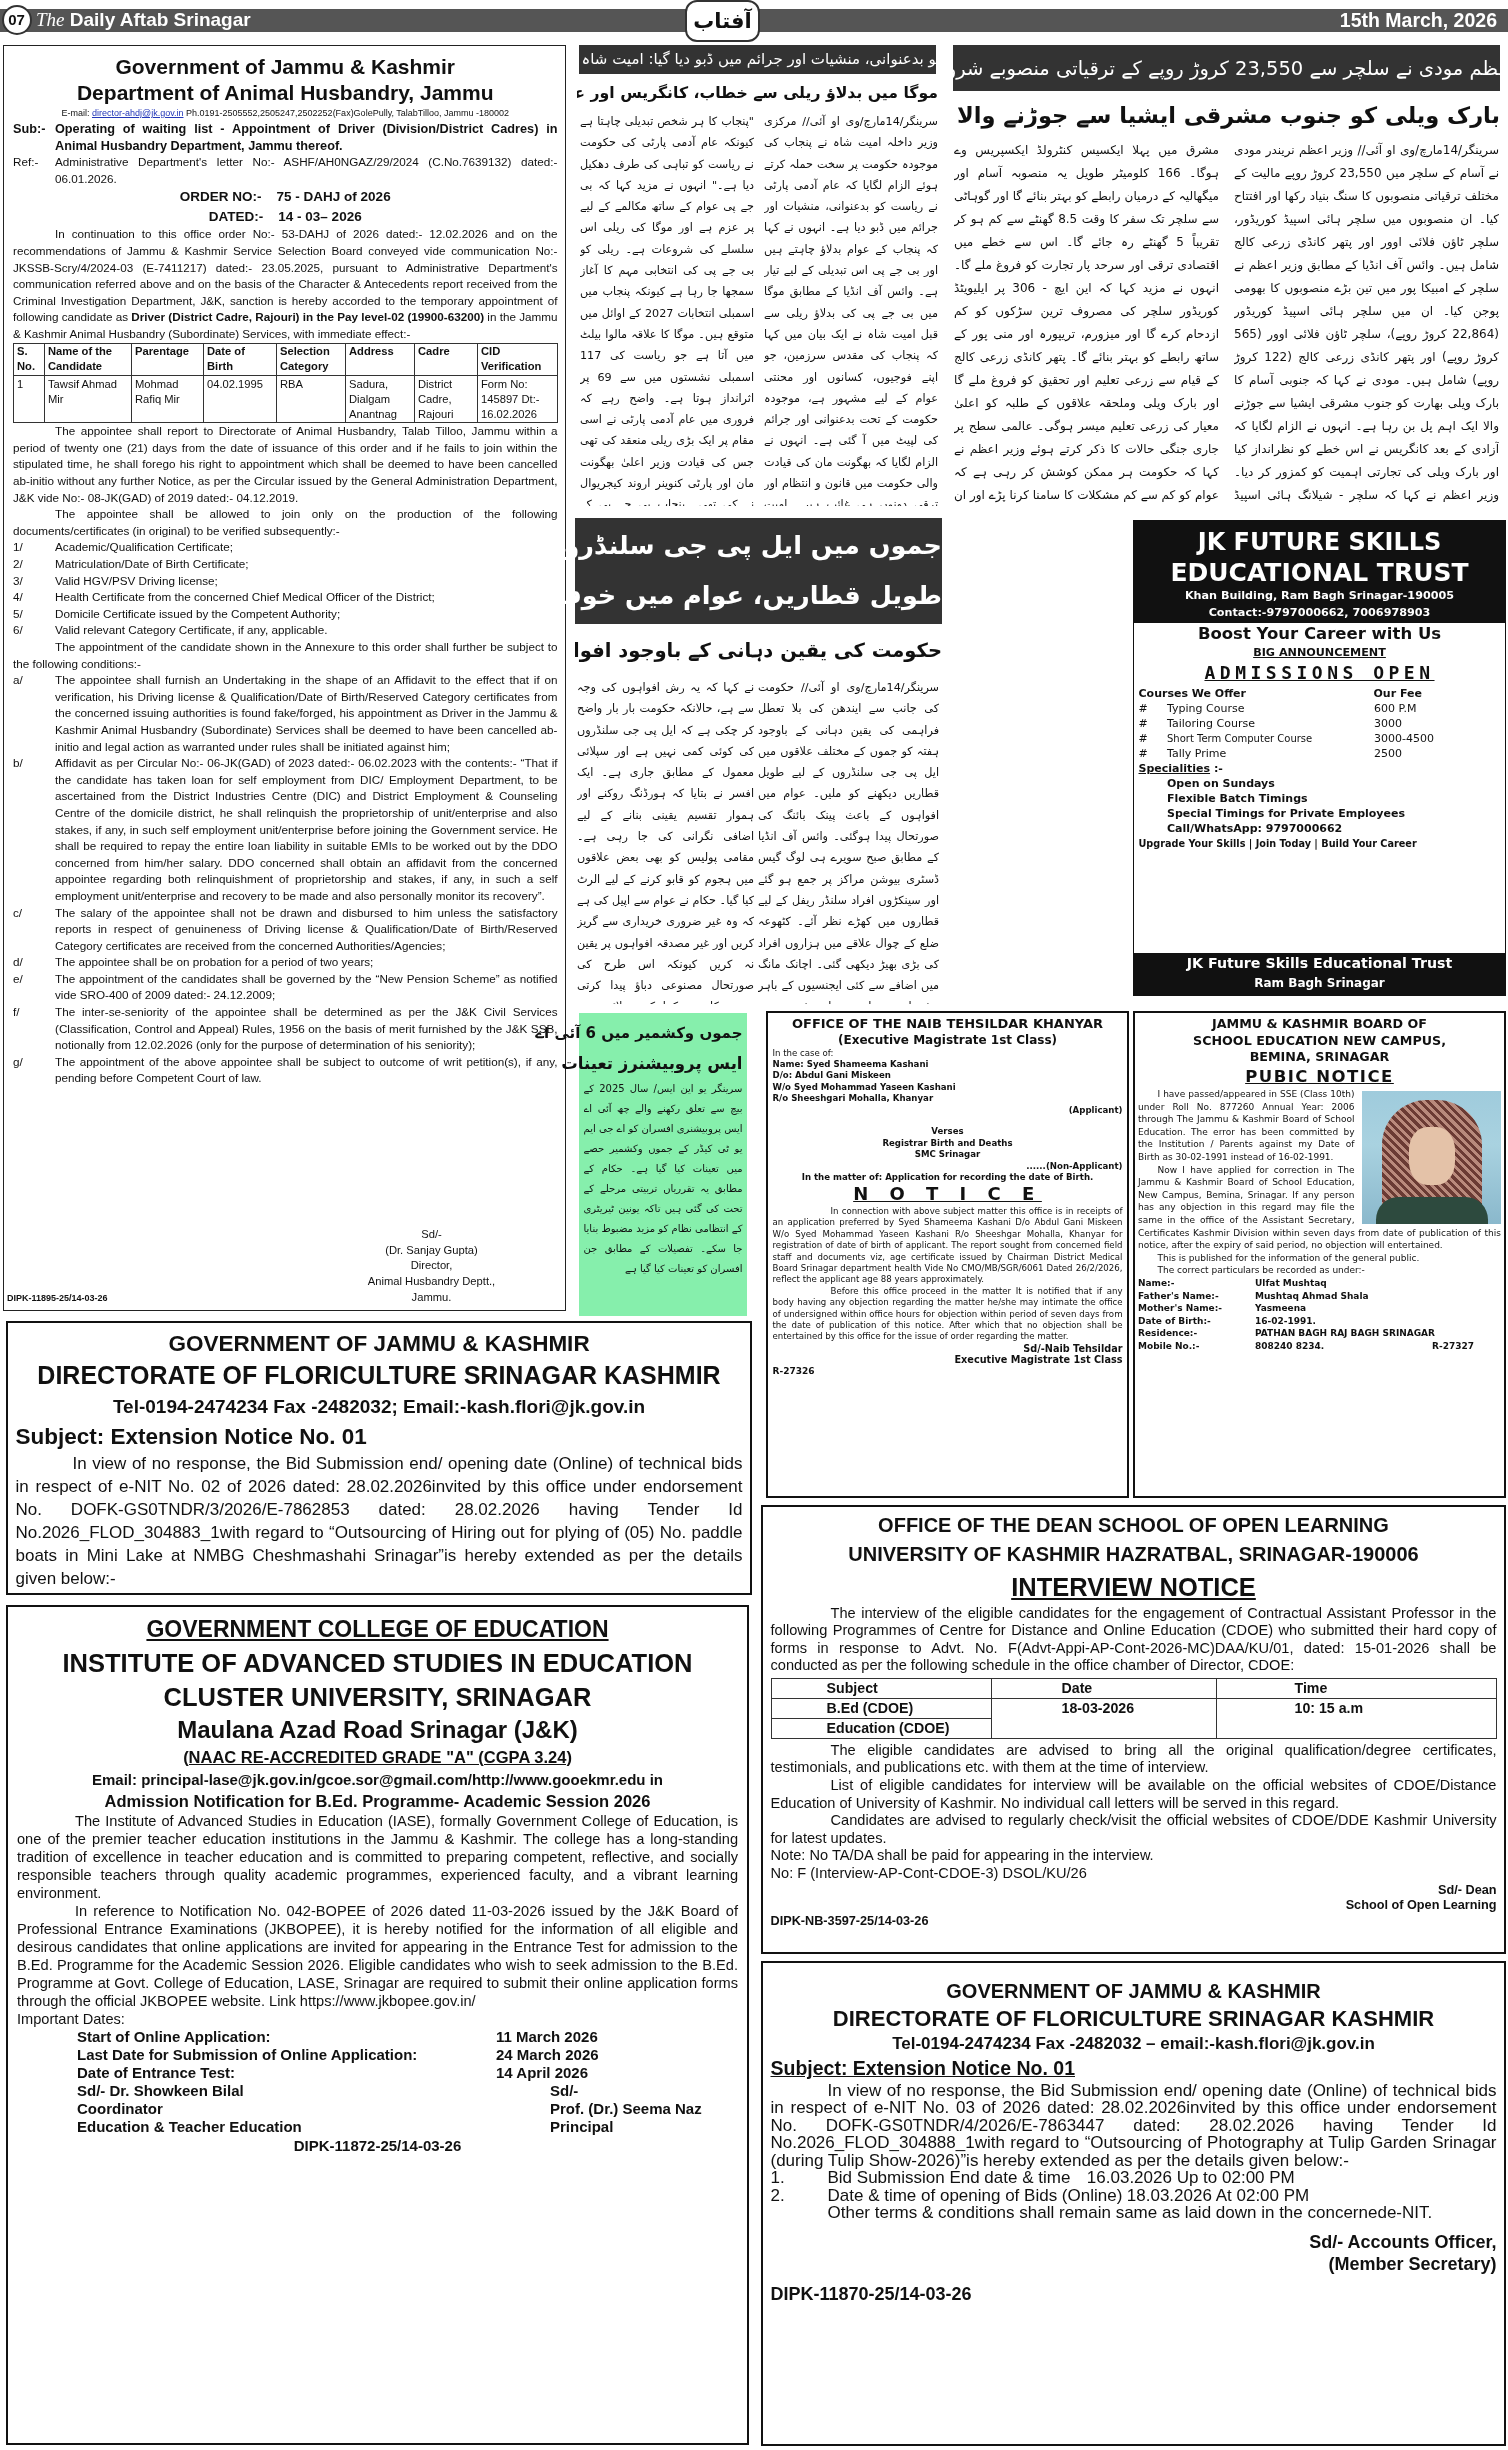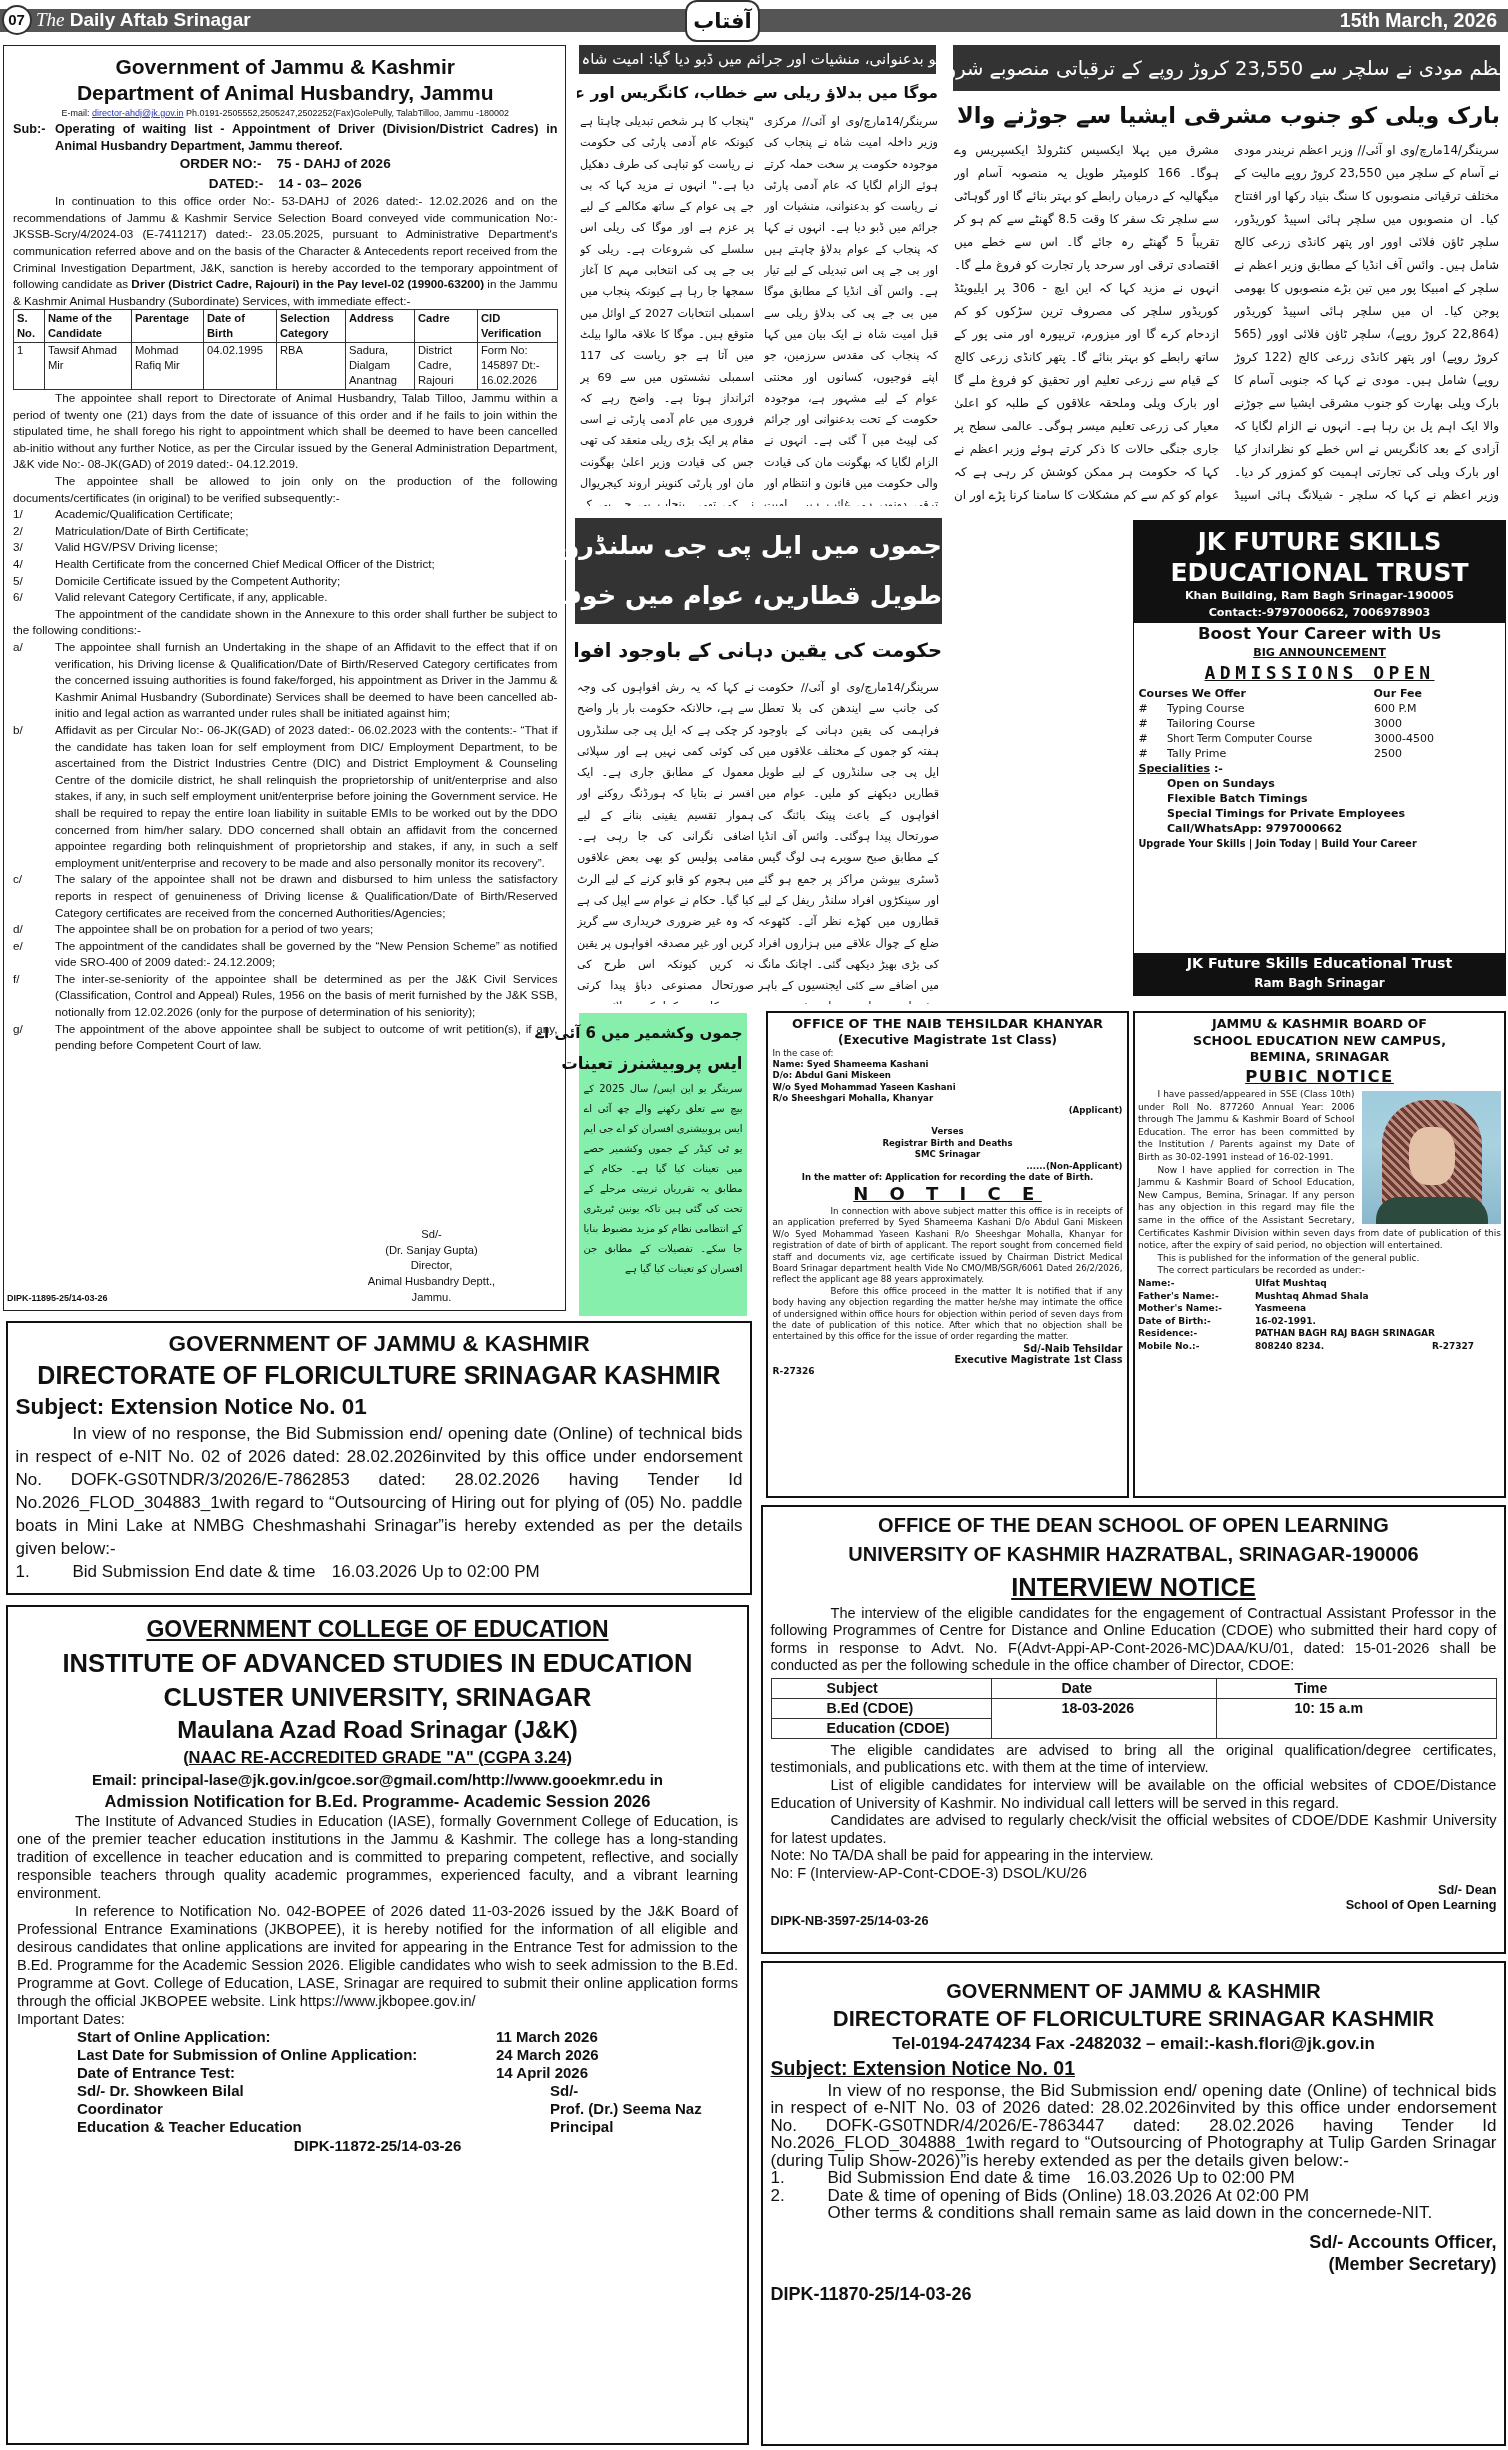--- a/index.html
+++ b/index.html
@@ -63,20 +63,24 @@
 
 <div class="box ah" style="left:3px; top:45px; width:563px; height:1266px; padding:4.5px 7.5px 4.5px 9px;">
   <div class="center bold" style="font-size:21px; line-height:25.5px; margin-top:3px;">Government of Jammu &amp; Kashmir</div>
   <div class="center bold" style="font-size:21px; line-height:27px;">Department of Animal Husbandry, Jammu</div>
   <div class="center" style="font-size:9px; line-height:15px;">
     <span>E-mail: </span><a style="color:#2236b8; text-decoration:underline;">director-ahdj@jk.gov.in</a><span> Ph.0191-2505552,2505247,2502252(Fax)GolePully, TalabTilloo, Jammu -180002</span>
   </div>
   <div class="row bold" style="font-size:12.7px;">
     <span class="k">Sub:-</span>
     <span class="v">Operating of waiting list - Appointment of Driver (Division/District Cadres) in Animal Husbandry Department, Jammu thereof.</span>
+  </div>
+  <div class="row">
+    <span class="k">Ref:-</span>
+    <span class="v">Administrative Department's letter No:- ASHF/AH0NGAZ/29/2024 (C.No.7639132) dated:- 06.01.2026.</span>
   </div>
   <div class="center bold" style="font-size:13.5px; line-height:19.5px; white-space:pre;">ORDER NO:-    75 - DAHJ of 2026</div>
   <div class="center bold" style="font-size:13.5px; line-height:19.5px; white-space:pre;">DATED:-    14 - 03– 2026</div>
   <p class="ind"><span>In continuation to this office order No:- 53-DAHJ of 2026 dated:- 12.02.2026 and on the recommendations of Jammu &amp; Kashmir Service Selection Board conveyed vide communication No:- JKSSB-Scry/4/2024-03 (E-7411217) dated:- 23.05.2025, pursuant to Administrative Department's communication referred above and on the basis of the Character &amp; Antecedents report received from the Criminal Investigation Department, J&amp;K, sanction is hereby accorded to the temporary appointment of following candidate as </span><b>Driver (District Cadre, Rajouri) in the Pay level-02 (19900-63200)</b><span> in the Jammu &amp; Kashmir Animal Husbandry (Subordinate) Services, with immediate effect:-</span></p>
   <table class="cand">
     <tbody>
         <tr>
       <th style="width:31px">S. No.</th>
       <th style="width:87px">Name of the Candidate</th>
       <th style="width:72px">Parentage</th>
@@ -187,20 +191,21 @@
 
 <div class="abs" style="left:579px; top:1013px; width:168px; height:303px; background:#86efac; padding:4.5px 4.5px;">
   <div class="urdu bold center" style="font-size:15px; line-height:30px; white-space:nowrap;">جموں وکشمیر میں 6 آئی اے</div>
   <div class="urdu bold center" style="font-size:16.5px; line-height:31px; white-space:nowrap;">ایس پروبیشنرز تعینات</div>
   <div class="urdu" style="font-size:10px; line-height:20px; text-align:justify; height:225px; overflow:hidden;">سرینگر یو این ایس/ سال 2025 کے بیچ سے تعلق رکھنے والے چھ آئی اے ایس پروبیشنری افسران کو اے جی ایم یو ٹی کیڈر کے جموں وکشمیر حصے میں تعینات کیا گیا ہے۔ حکام کے مطابق یہ تقرریاں تربیتی مرحلے کے تحت کی گئی ہیں تاکہ یونین ٹیریٹری کے انتظامی نظام کو مزید مضبوط بنایا جا سکے۔ تفصیلات کے مطابق جن افسران کو تعینات کیا گیا ہے</div>
 </div>
 
 <div class="box thick fl" style="left:6px; top:1321px; width:746px; height:274px; padding:4.5px 7.5px;">
   <div class="center bold" style="font-size:22.5px; line-height:31px;">GOVERNMENT OF JAMMU &amp; KASHMIR</div>
   <div class="center bold" style="font-size:25px; line-height:33px;">DIRECTORATE OF FLORICULTURE SRINAGAR KASHMIR</div>
+  <div class="center bold" style="font-size:19px; line-height:30px;">Tel-0194-2474234 Fax -2482032; Email:-kash.flori@jk.gov.in</div>
   <div class="bold" style="font-size:22.5px; line-height:30px;">Subject: Extension Notice No. 01</div>
   <p class="just" style="text-indent:57px;">In view of no response, the Bid Submission end/ opening date (Online) of technical bids in respect of e-NIT No. 02 of 2026 dated: 28.02.2026invited by this office under endorsement No. DOFK-GS0TNDR/3/2026/E-7862853 dated: 28.02.2026 having Tender Id No.2026_FLOD_304883_1with regard to “Outsourcing of Hiring out for plying of (05) No. paddle boats in Mini Lake at NMBG Cheshmashahi Srinagar”is hereby extended as per the details given below:-</p>
   <div style="display:flex; white-space:nowrap;">
       <span style="width:57px">1.</span>
       <span style="margin-right:16.5px">Bid Submission End date &amp; time</span>
       <span>16.03.2026 Up to 02:00 PM</span>
     </div>
 
 </div>
 

